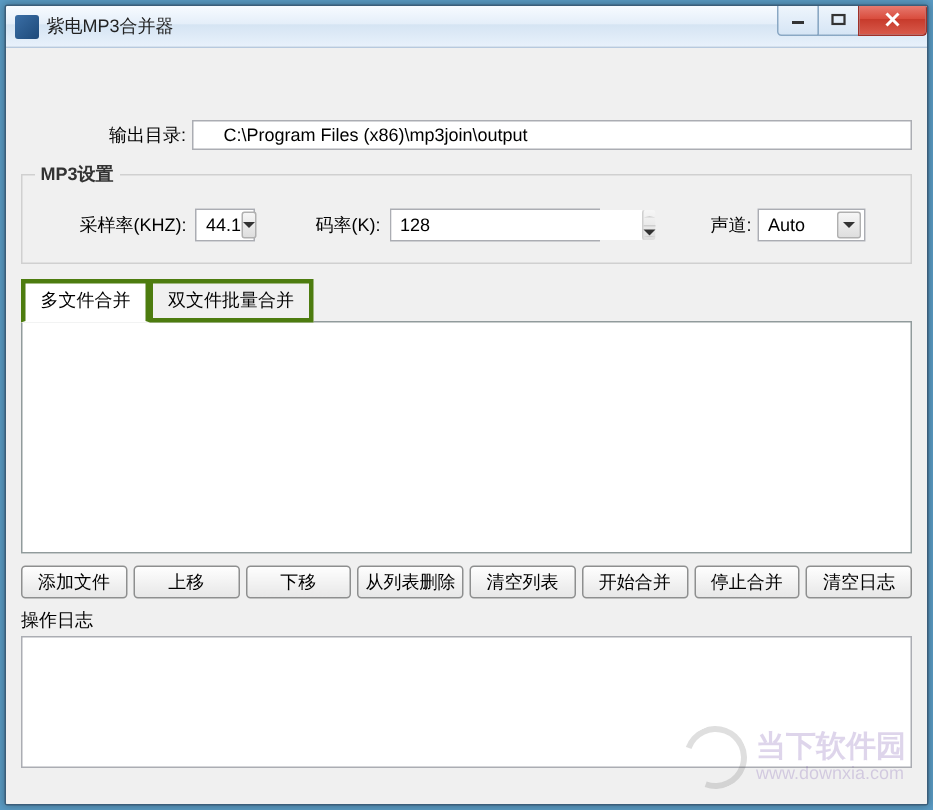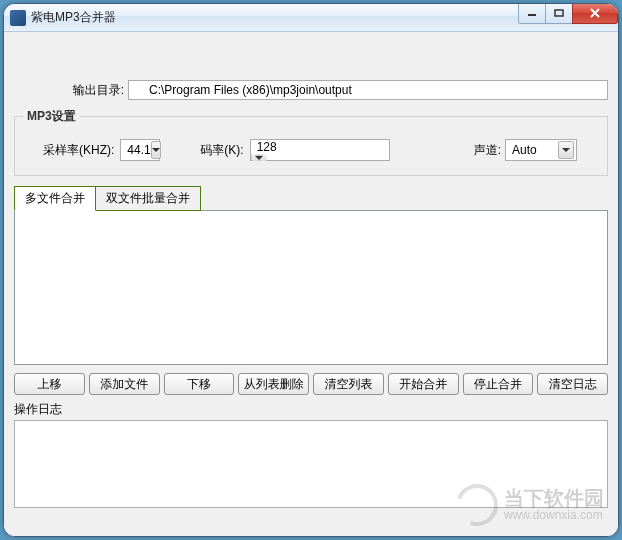--- a/index.html
+++ b/index.html
@@ -11,21 +11,21 @@
   height: 540px;
   overflow: hidden;
   position: relative;
 }
 .window {
   position: absolute;
   left: 3px; top: 3px;
   width: 616px; height: 534px;
   background: #fff;
   border: 1px solid #3b5e7a;
-  border-radius: 12px;
+  border-radius: 2px;
   box-shadow: 0 0 6px rgba(0,0,0,0.3);
   overflow: hidden;
 }
 .titlebar {
   height: 28px;
   background: linear-gradient(to bottom, #f7fbff 0%, #e4eef9 45%, #d5e4f3 46%, #e8f1fb 100%);
   border-bottom: 1px solid #b7c9de;
   display: flex;
   align-items: center;
   padding: 0 0 0 6px;
@@ -72,21 +72,21 @@
   font-family: inherit;
   font-size: 12px;
 }
 fieldset.mp3 {
   border: 1px solid #d0d0d0;
   padding: 14px 8px 14px 8px;
   margin-bottom: 10px;
 }
 fieldset.mp3 legend { padding: 0 4px; color: #333; font-weight: bold; }
 .mp3row { display: flex; align-items: center; gap: 4px; }
-.mp3row .lbl { margin-left: 20px; margin-right: 2px; }
+.mp3row .lbl { margin-left: 30px; margin-right: 2px; }
 .combo {
   height: 22px;
   border: 1px solid #abadb3;
   background: #fff;
   display: flex;
   align-items: center;
   padding: 0 2px 0 6px;
   position: relative;
 }
 .combo .cv { flex: 1; }
@@ -99,37 +99,36 @@
 }
 .combo.samplerate { width: 40px; }
 .combo.channel { width: 72px; }
 .spinner {
   display: flex;
   align-items: stretch;
   border: 1px solid #abadb3;
   height: 22px;
   width: 140px;
   background: #fff;
-  flex-direction: column;
 }
 .spinner input {
   border: none; flex: 1; padding: 0 6px;
   font-family: inherit; font-size: 12px;
 }
 .spinner .spinbtns {
   border: none; border-left: 1px solid #cfcfcf;
   flex-direction: column; width: 16px; height: auto;
 }
 .spinner .spinbtns div { flex: 1; display: flex; align-items:center; justify-content:center; }
 .spinner .spinbtns div:first-child { border-bottom: 1px solid #cfcfcf; }
 .spacer { flex: 1; }
 .tabs { display: flex; margin-top: 4px; }
 .tab {
   padding: 3px 10px;
-  border: 1px solid #4d7c0f;
+  border: 3px solid #4d7c0f;
   background: #f0f0f0;
   position: relative;
   margin-right: -1px;
   text-align: center;
 }
 .tab.active {
   background: #fff;
   border-bottom: 1px solid #fff;
   z-index: 2;
 }
@@ -173,21 +172,21 @@
   opacity: 0.18;
   pointer-events: none;
 }
 .watermark .logo {
   width: 42px; height: 42px;
   border: 4px solid #555;
   border-radius: 50%;
   border-left-color: transparent;
   transform: rotate(-25deg);
 }
-.watermark .txt { margin-left: 6px; line-height: 1.1; color: #000000; }
+.watermark .txt { margin-left: 6px; line-height: 1.1; color: #4c1d95; }
 .watermark .txt .big { font-size: 20px; font-weight: bold; }
 .watermark .txt .small { font-size: 12px; }
 .tri { width:0;height:0;border-left:4px solid transparent;border-right:4px solid transparent;}
 .tri.down{border-top:4px solid #333;}
 .tri.up{border-bottom:4px solid #333;}
 </style>
 </head>
 <body>
 
 <div class="window">
@@ -257,22 +256,22 @@
       </div>
     </fieldset>
 
     <div class="tabs">
       <div class="tab active">多文件合并</div>
       <div class="tab">双文件批量合并</div>
     </div>
     <div class="tabpanel"></div>
 
     <div class="btnrow">
+      <button class="btn">添加文件</button>
       <button class="btn">上移</button>
-      <button class="btn">添加文件</button>
       <button class="btn">下移</button>
       <button class="btn">从列表删除</button>
       <button class="btn">清空列表</button>
       <button class="btn">开始合并</button>
       <button class="btn">停止合并</button>
       <button class="btn">清空日志</button>
     </div>
 
     <div class="loglabel">操作日志</div>
     <textarea class="logbox" style=""></textarea>

